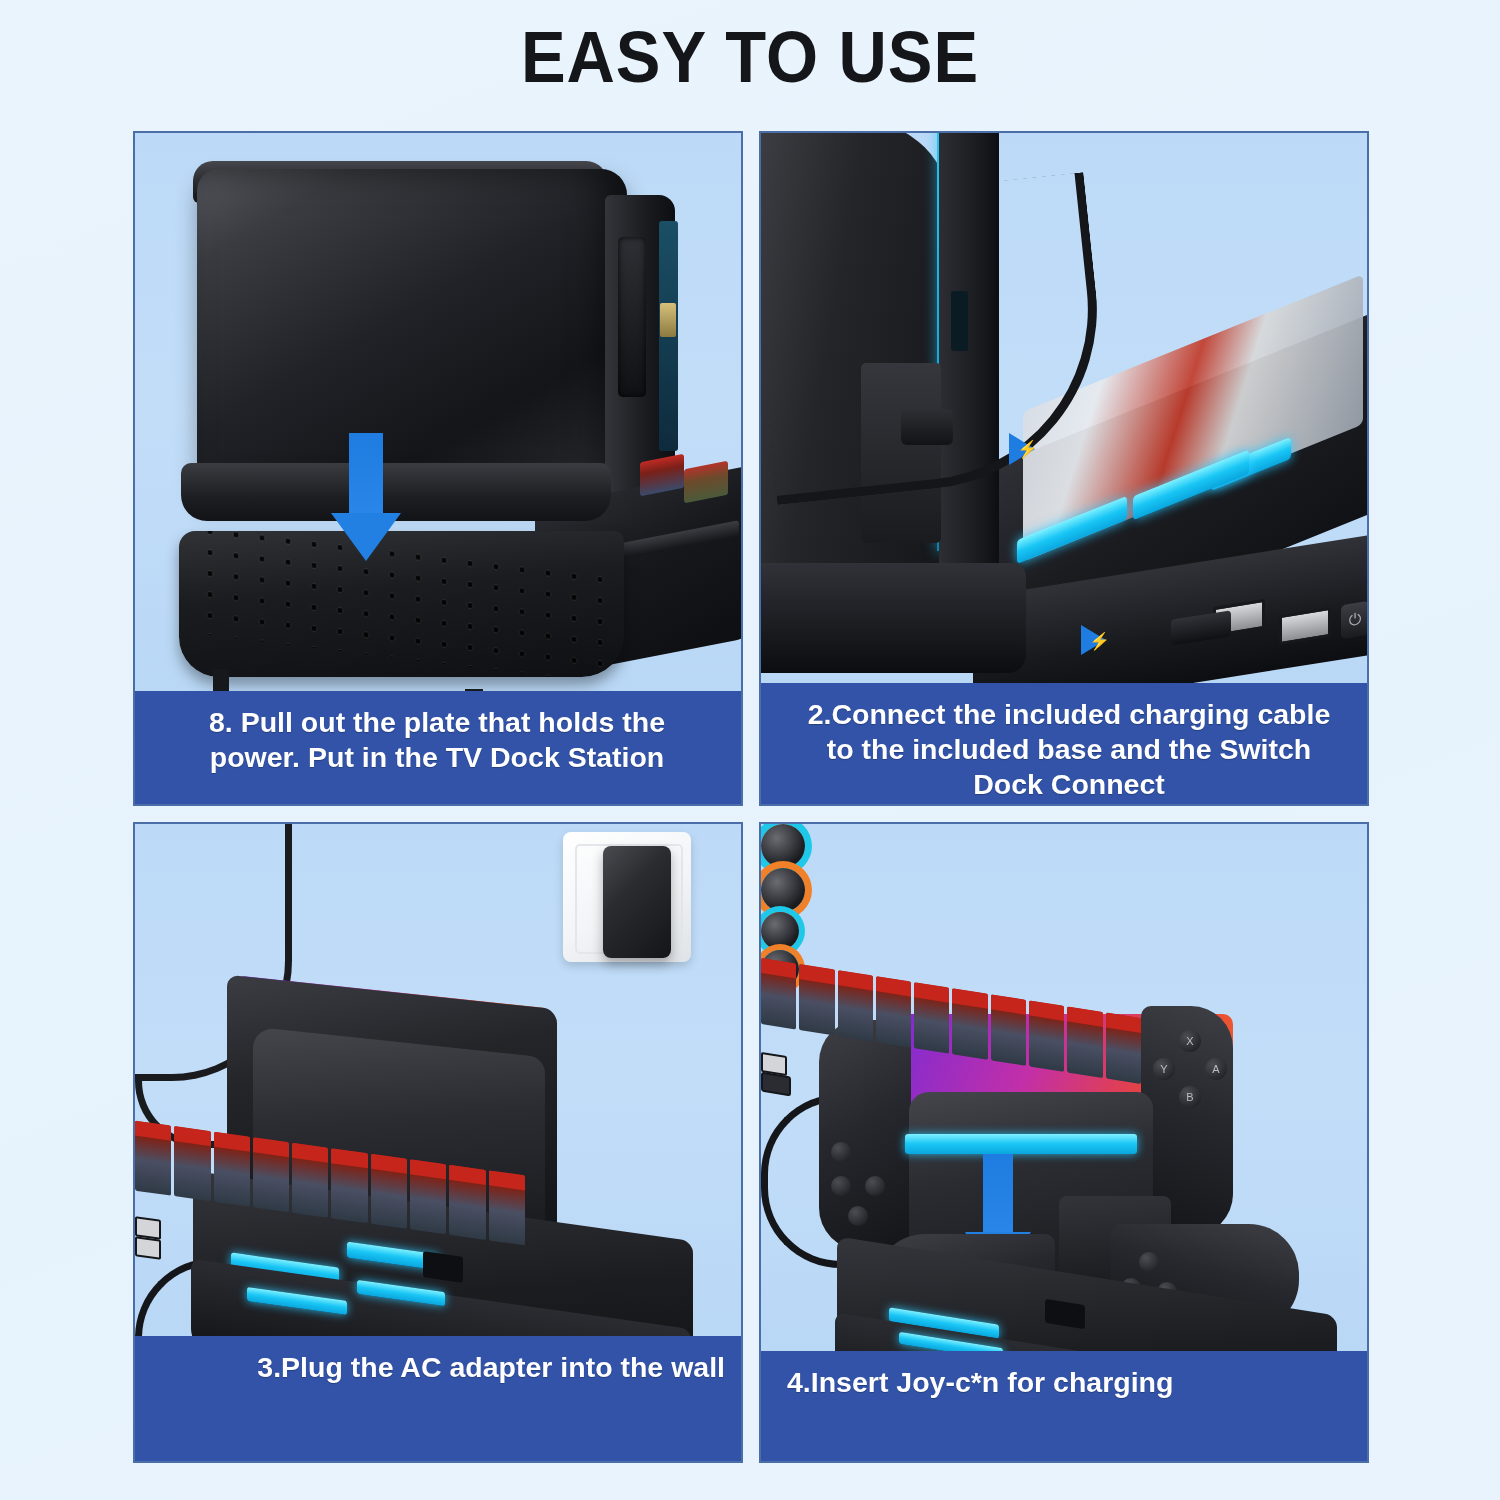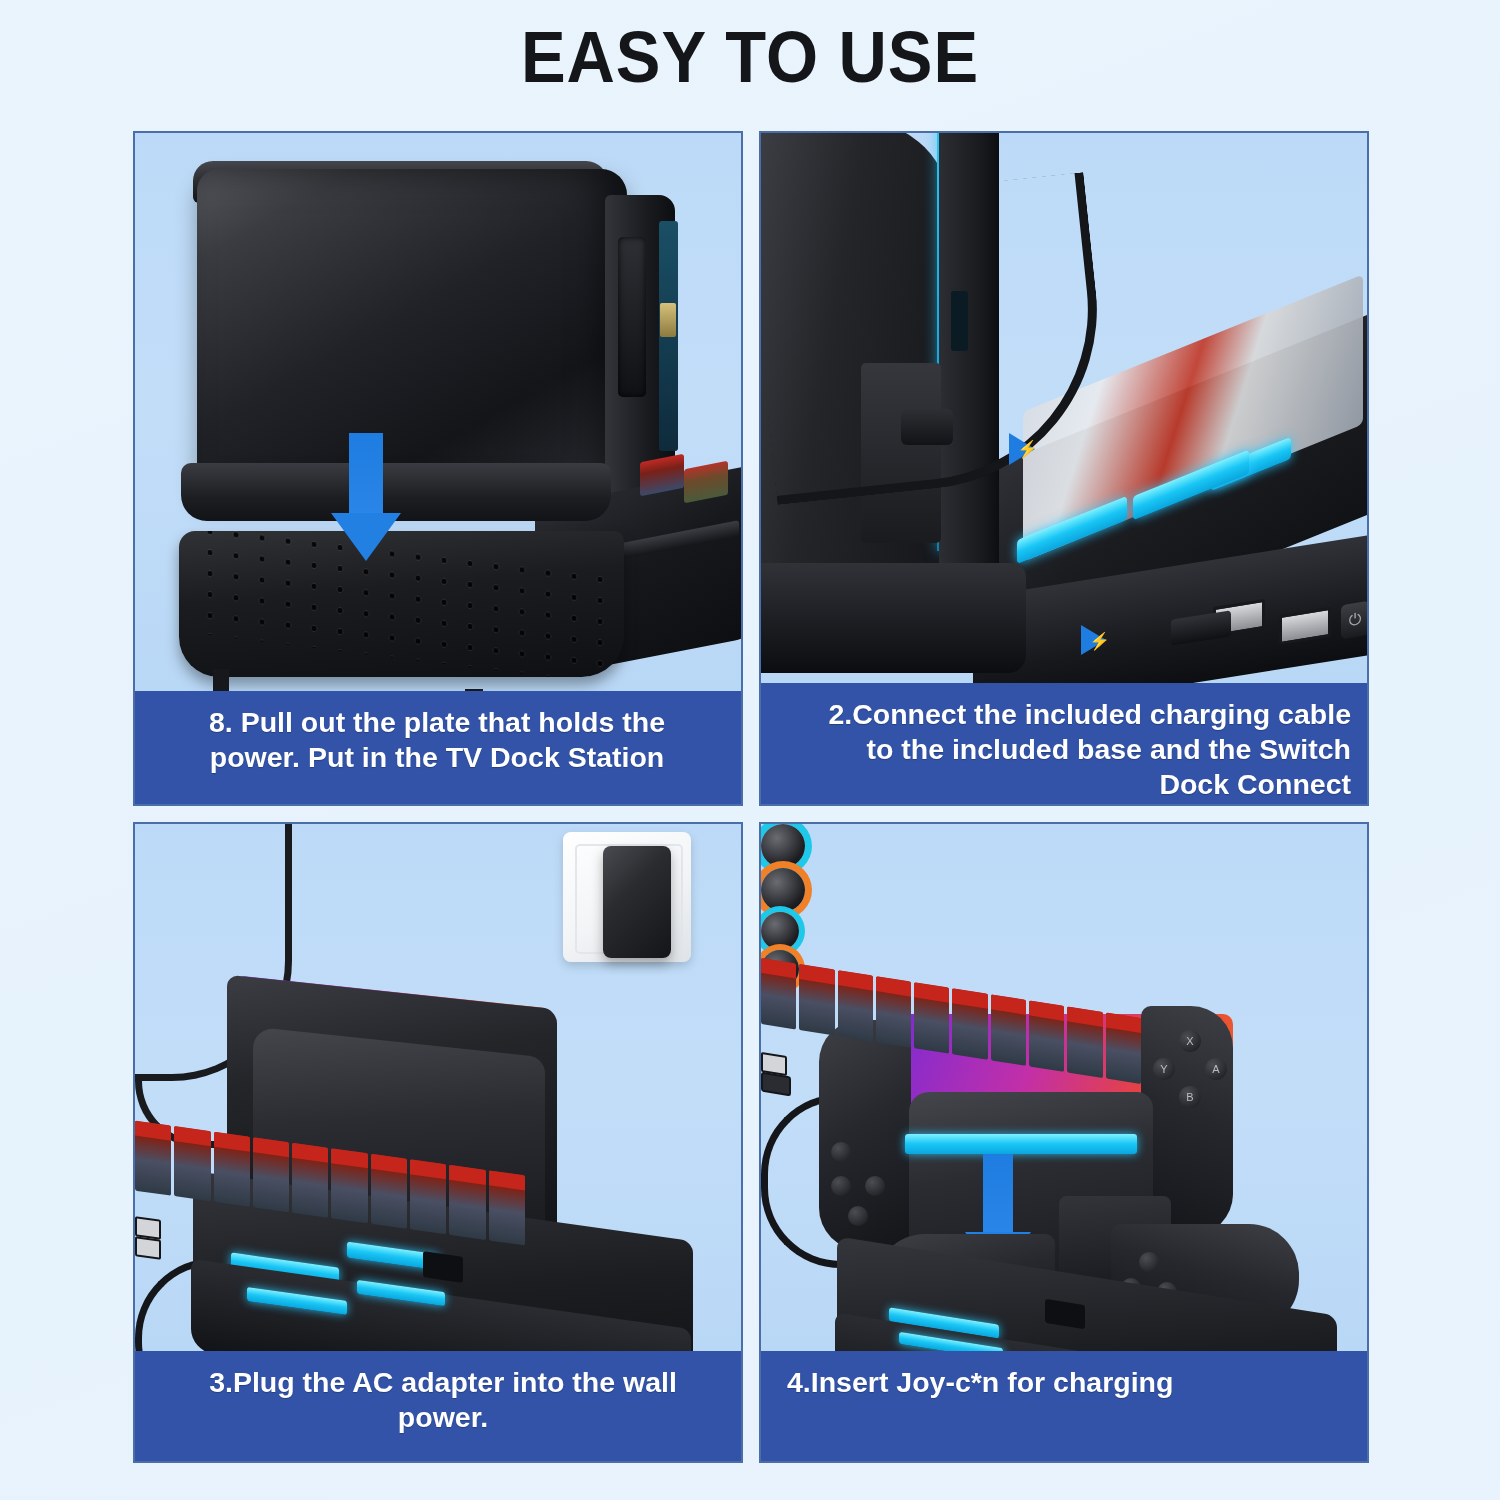--- a/index.html
+++ b/index.html
@@ -68,22 +68,22 @@
     background: #3253a8;
     color: #ffffff;
     font-weight: bold;
     font-size: 28.5px;
     line-height: 1.22;
     padding: 14px 16px 16px 26px;
     box-sizing: border-box;
     text-shadow: 0 1px 1px rgba(0,0,0,.25);
   }
   .cap-h1 { height: 113px; text-align: center; padding-left: 14px; }
-  .cap-h2 { height: 121px; text-align: right; }
-  .cap-h3 { height: 110px; text-align: center; }
+  .cap-h2 { height: 121px; text-align: center; }
+  .cap-h3 { height: 125px; text-align: right; }
   .cap-h4 { height: 110px; text-align: left; }
   .caption .ln { display: block; white-space: pre; }
 
   
   .blk { position: absolute; background: #1c1d20; }
   .cyan {
     background: linear-gradient(180deg,#7ef0ff 0%,#19c6f5 50%,#0aa6de 100%);
     box-shadow: 0 0 10px rgba(40,200,255,.85);
   }
 
@@ -573,21 +573,20 @@
           <div class="c"></div>
           <div class="c"></div>
           <div class="c"></div>
         </div>
         <div class="usb3a"></div>
         <div class="usb3b"></div>
         <div class="dockcable"></div>
       </div>
       <div class="caption cap-h3">
         <span class="ln">3.Plug the AC adapter into the wall</span>
-        <span class="ln">power.</span>
       </div>
     </div>
 
     <div class="card">
       <div class="stage" id="p4">
         <div class="blk console"></div>
         <div class="blk jc-l-top"></div>
         <div class="stickL"></div>
         <div class="dpad" style="left:70px; top:318px;"></div>
         <div class="dpad" style="left:70px; top:352px;"></div>

